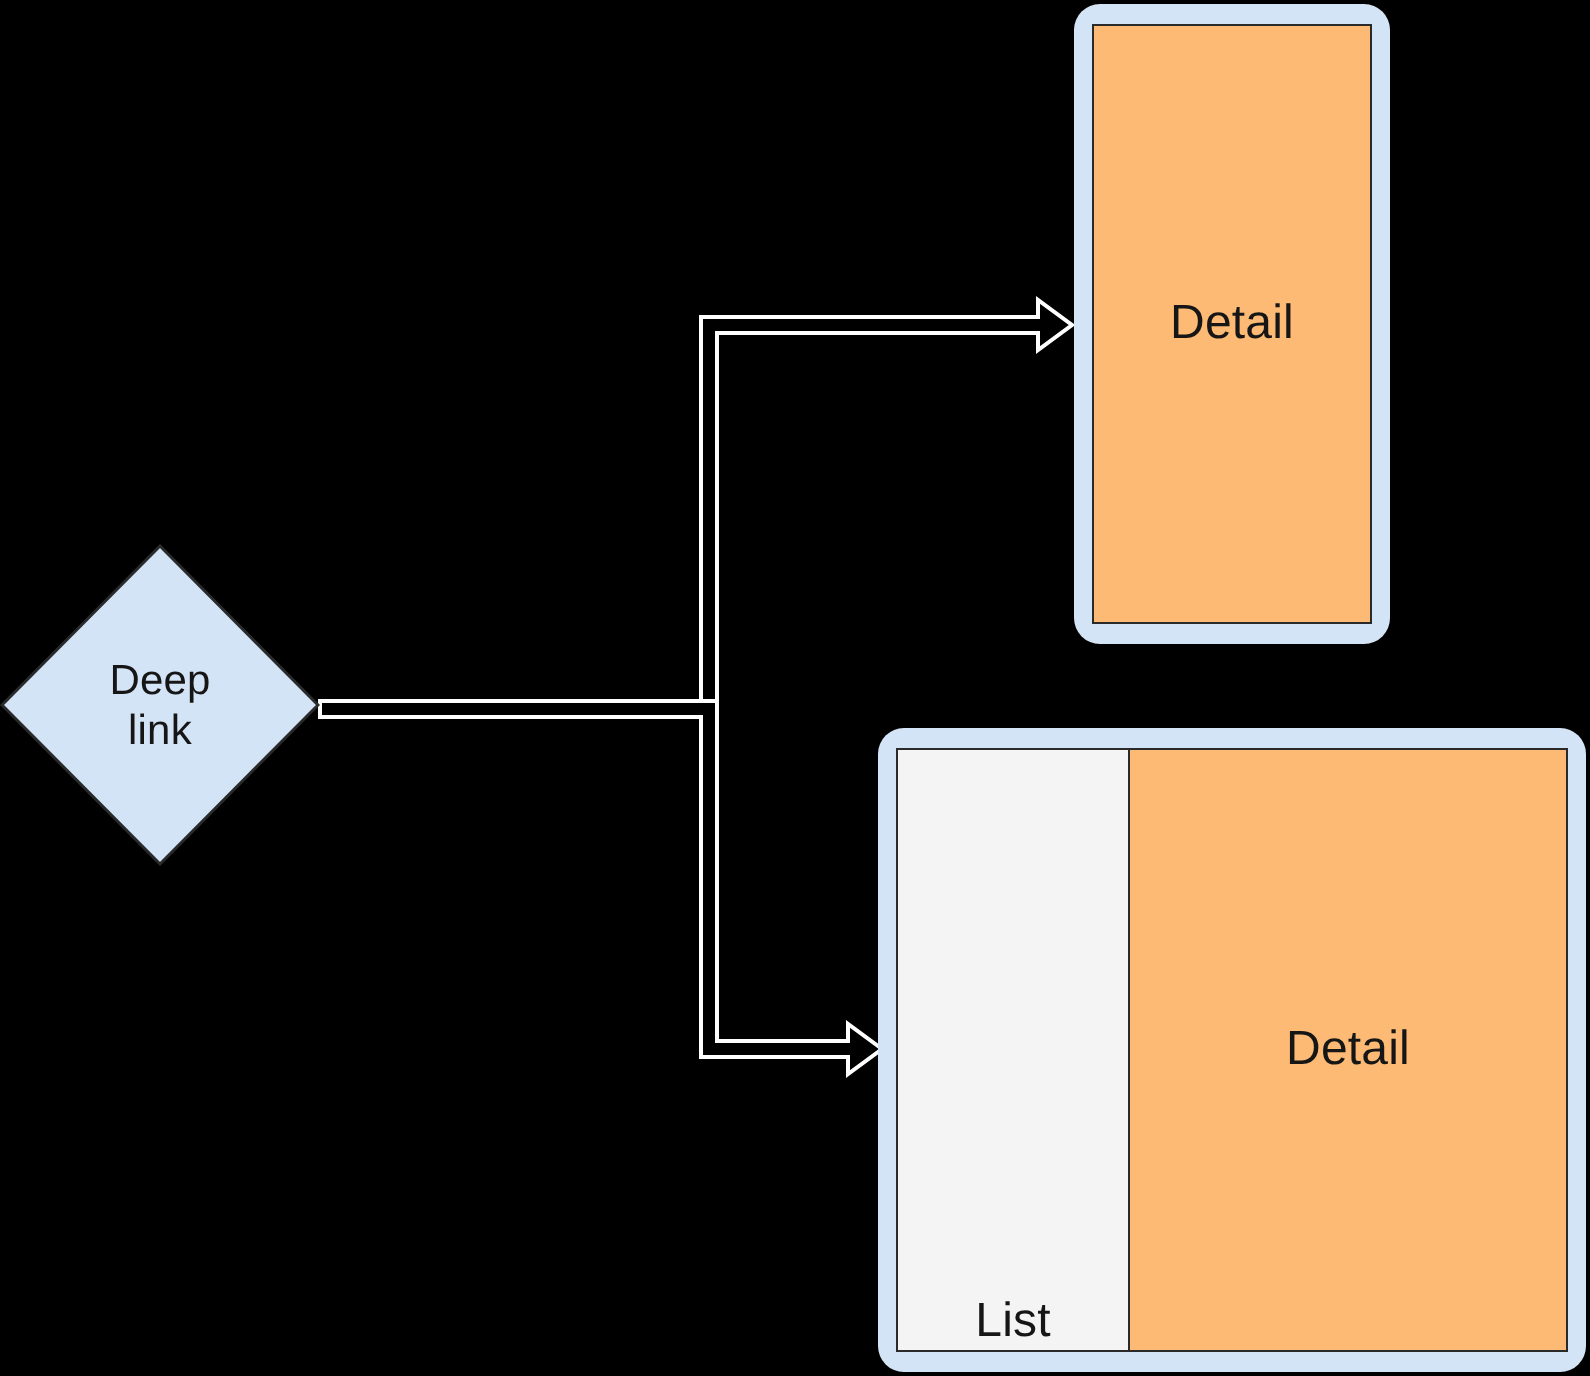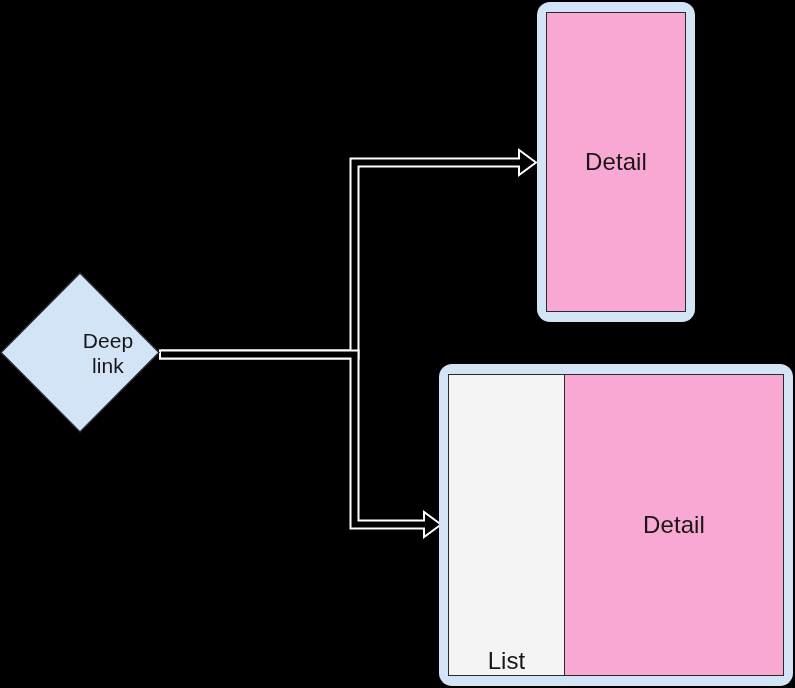--- a/index.html
+++ b/index.html
@@ -50,21 +50,20 @@
     display: flex;
     flex-direction: column;
     align-items: center;
     justify-content: center;
     color: #161616;
     font-size: 21px;
     line-height: 25px;
     text-align: center;
     letter-spacing: 0.1px;
     white-space: pre-line;
-    padding-left: 28px;
   }
 
   
   .window {
     position: absolute;
     background: #d4e4f7;
     border-radius: 13px;
     box-sizing: border-box;
   }
   .window-inner {
@@ -80,21 +79,21 @@
     justify-content: center;
     box-sizing: border-box;
   }
   .pane-label {
     color: #161616;
     font-size: 24px;
     line-height: 28px;
     letter-spacing: 0.1px;
   }
   .pane-detail {
-    background: #f9a8d4;
+    background: #fdba74;
   }
   .pane-list {
     background: #f4f4f4;
     border-right: 1px solid #2a2a2a;
   }
 
   
   #window-detail {
     left: 537px;
     top: 2px;

